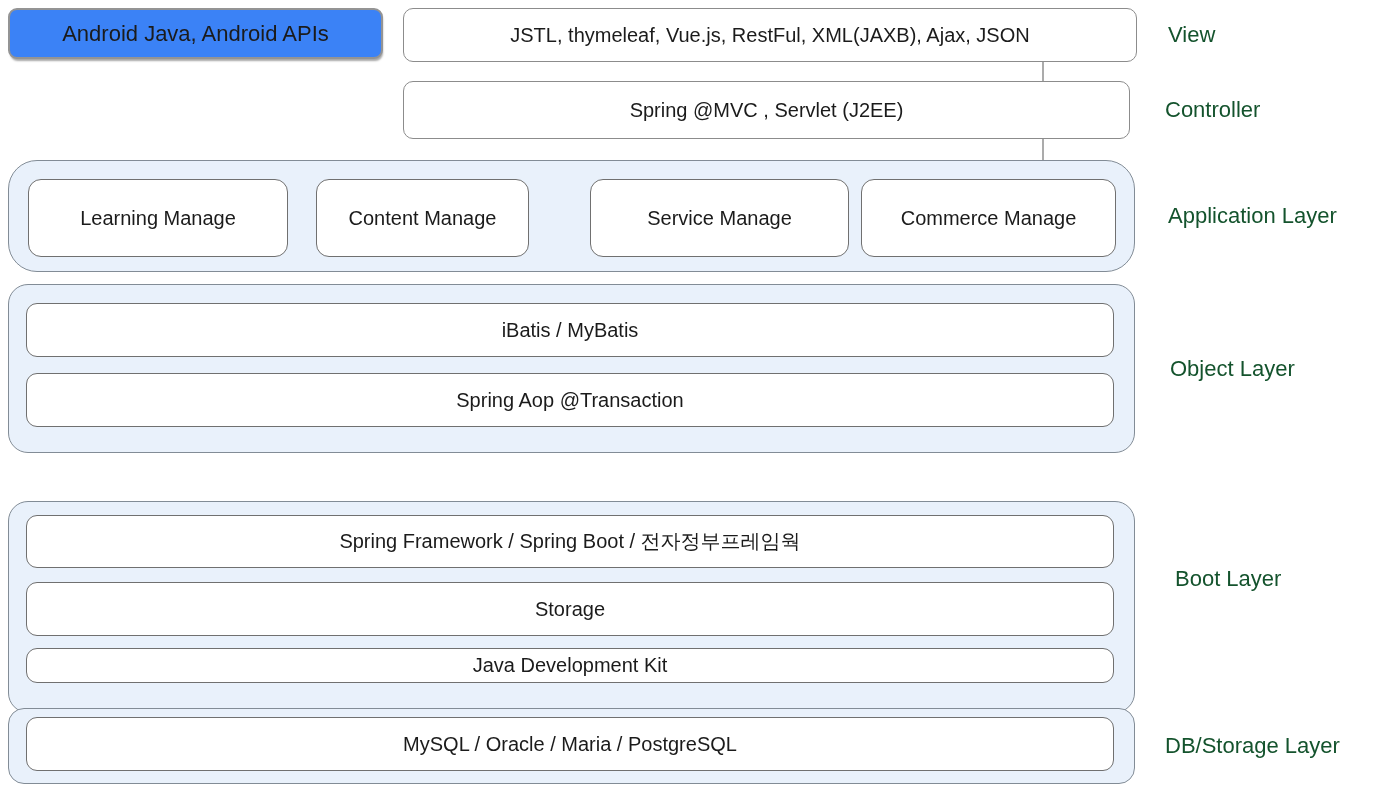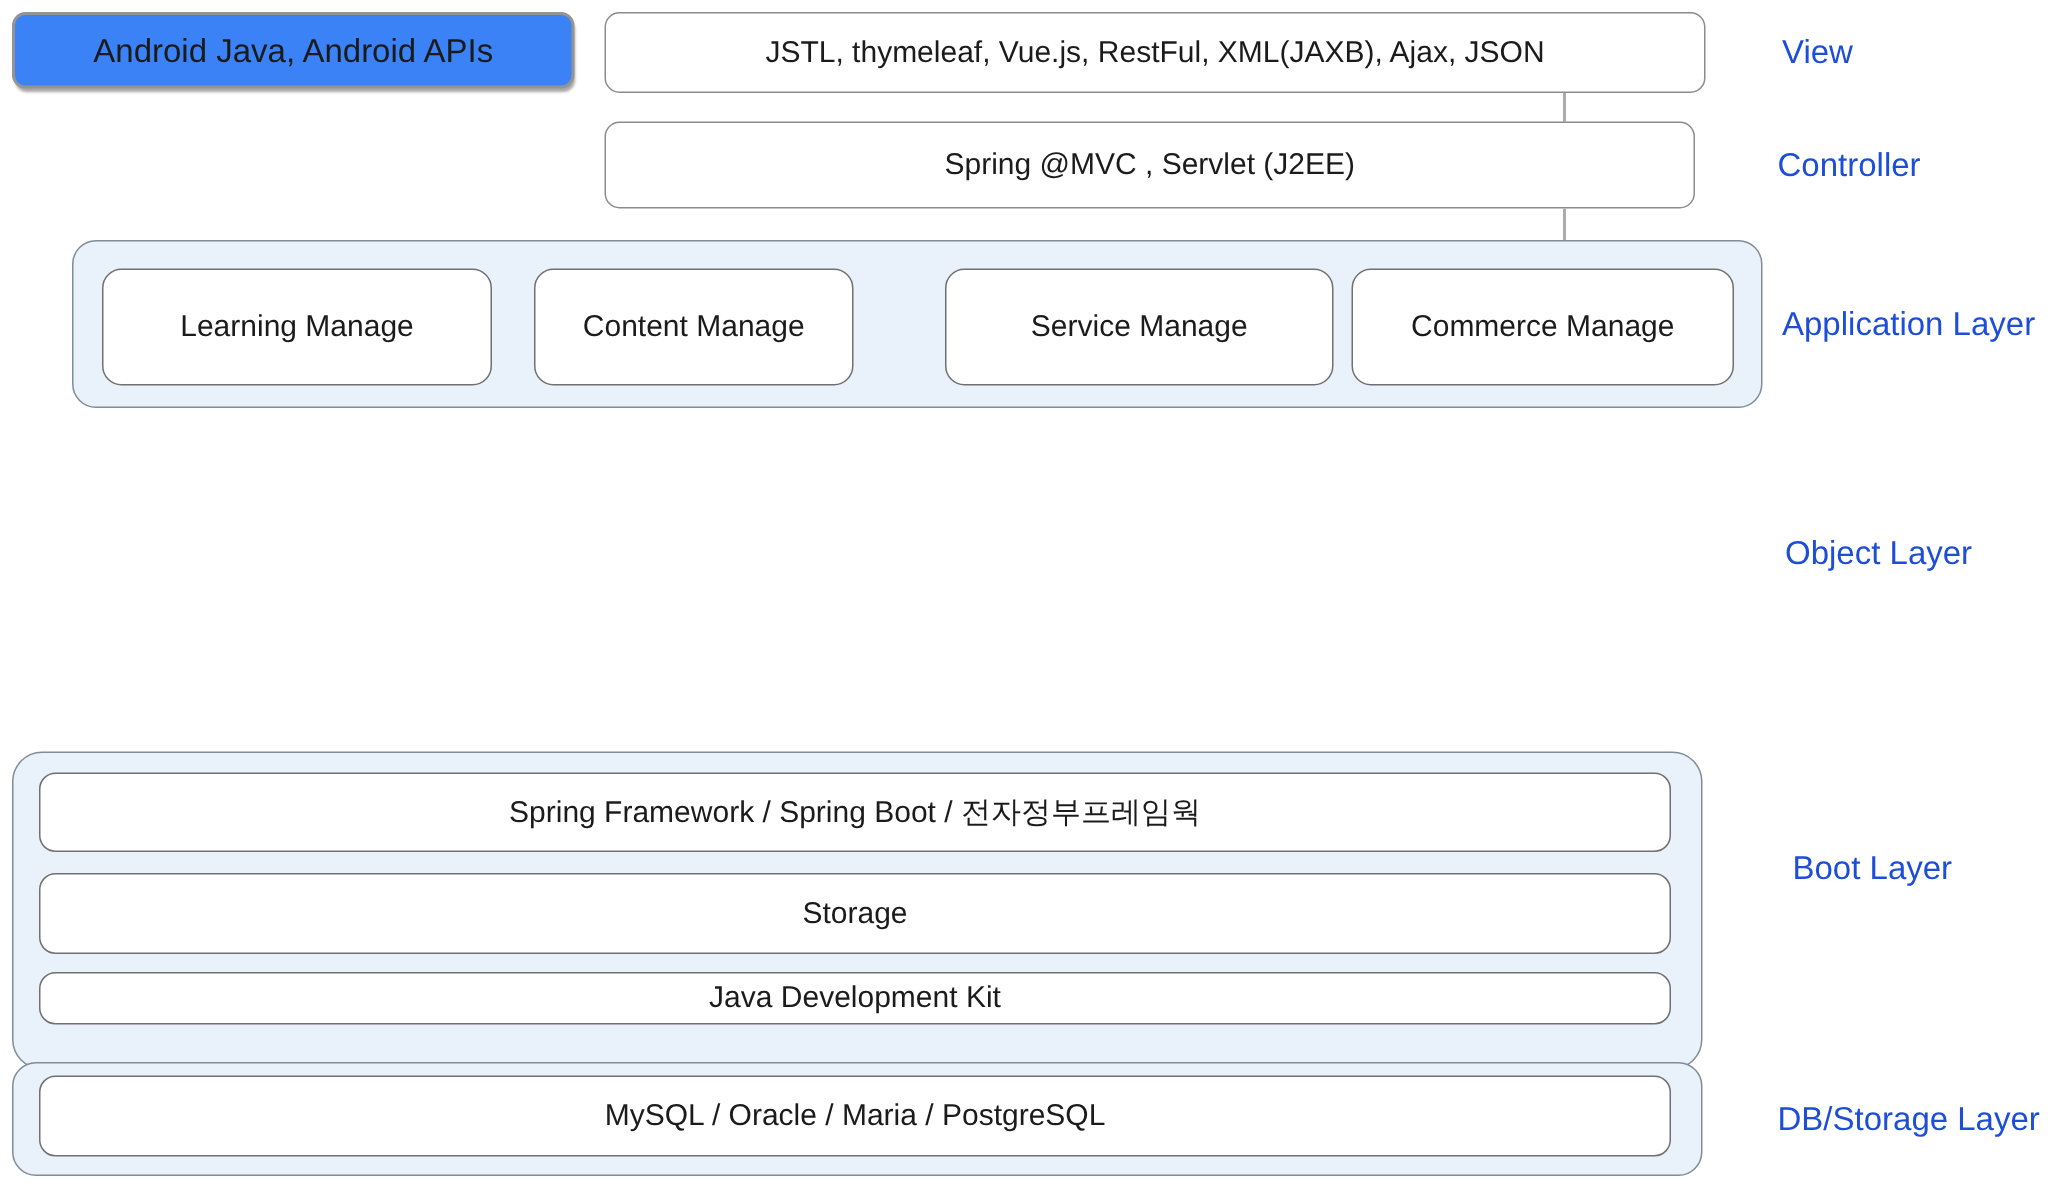--- a/index.html
+++ b/index.html
@@ -62,22 +62,21 @@
     white-space: nowrap;
   }
   .app-box { border-radius: 13px; }
 
   
   .layer-label {
     display: flex;
     align-items: center;
     font-size: 22px;
     white-space: nowrap;
-    color: #1d4ed8;
-    margin-left: 20px;
+    color: #14532d;
   }
 
   
   .connector {
     width: 1.6px;
     background: #ababab;
   }
 </style>
 </head>
 <body>
@@ -97,36 +96,44 @@
   <div class="abs connector" style="left:1042px; top:62px; height:19px;"></div>
 
   <div class="abs top-box" style="left:403px; top:81px; width:727px; height:58px;">
     <span>Spring @MVC , Servlet (J2EE)</span>
   </div>
 
   <div class="abs layer-label" style="left:1165px; top:81px; height:58px;">Controller</div>
 
   <div class="abs connector" style="left:1042px; top:139px; height:21px;"></div>
 
-  <div class="abs layer" style="left:8px; top:160px; width:1127px; height:112px; border-radius:16px;margin-left:40px;">
+  <div class="abs layer" style="left:8px; top:160px; width:1127px; height:112px; border-radius:29px;">
     <div class="inner-box app-box" style="left:19px; top:18px; width:260px; height:78px;">
       <span>Learning Manage</span>
     </div>
     <div class="inner-box app-box" style="left:307px; top:18px; width:213px; height:78px;">
       <span>Content Manage</span>
     </div>
     <div class="inner-box app-box" style="left:581px; top:18px; width:259px; height:78px;">
       <span>Service Manage</span>
     </div>
     <div class="inner-box app-box" style="left:852px; top:18px; width:255px; height:78px;">
       <span>Commerce Manage</span>
     </div>
   </div>
   <div class="abs layer-label" style="left:1168px; top:160px; height:112px;">Application Layer</div>
 
+  <div class="abs layer" style="left:8px; top:284px; width:1127px; height:169px;">
+    <div class="inner-box" style="left:17px; top:18px; width:1088px; height:54px;">
+      <span>iBatis / MyBatis</span>
+    </div>
+    <div class="inner-box" style="left:17px; top:88px; width:1088px; height:54px;">
+      <span>Spring Aop @Transaction</span>
+    </div>
+  </div>
   <div class="abs layer-label" style="left:1170px; top:284px; height:169px;">Object Layer</div>
 
   <div class="abs layer" style="left:8px; top:473px; width:1127px; height:212px;margin-top:28px;">
     <div class="inner-box" style="left:17px; top:13px; width:1088px; height:53px;">
       <span>Spring Framework / Spring Boot / 전자정부프레임웍</span>
     </div>
     <div class="inner-box" style="left:17px; top:80px; width:1088px; height:54px;">
       <span>Storage</span>
     </div>
     <div class="inner-box" style="left:17px; top:146px; width:1088px; height:35px;">

